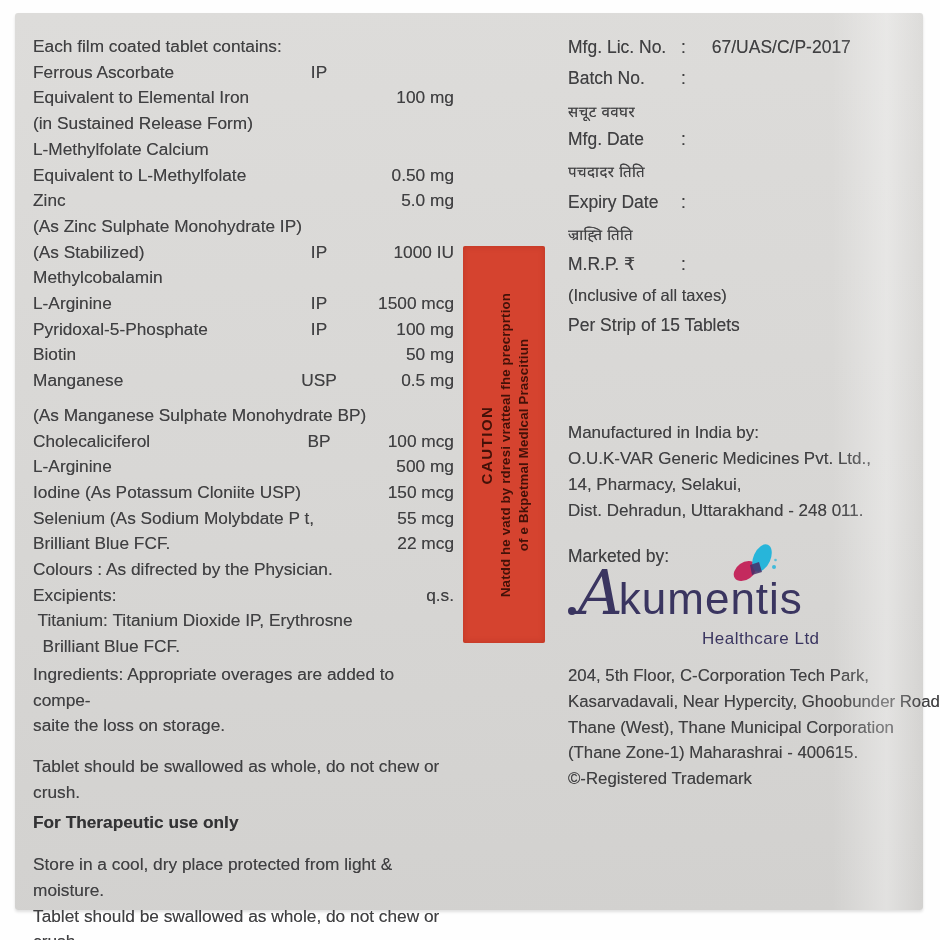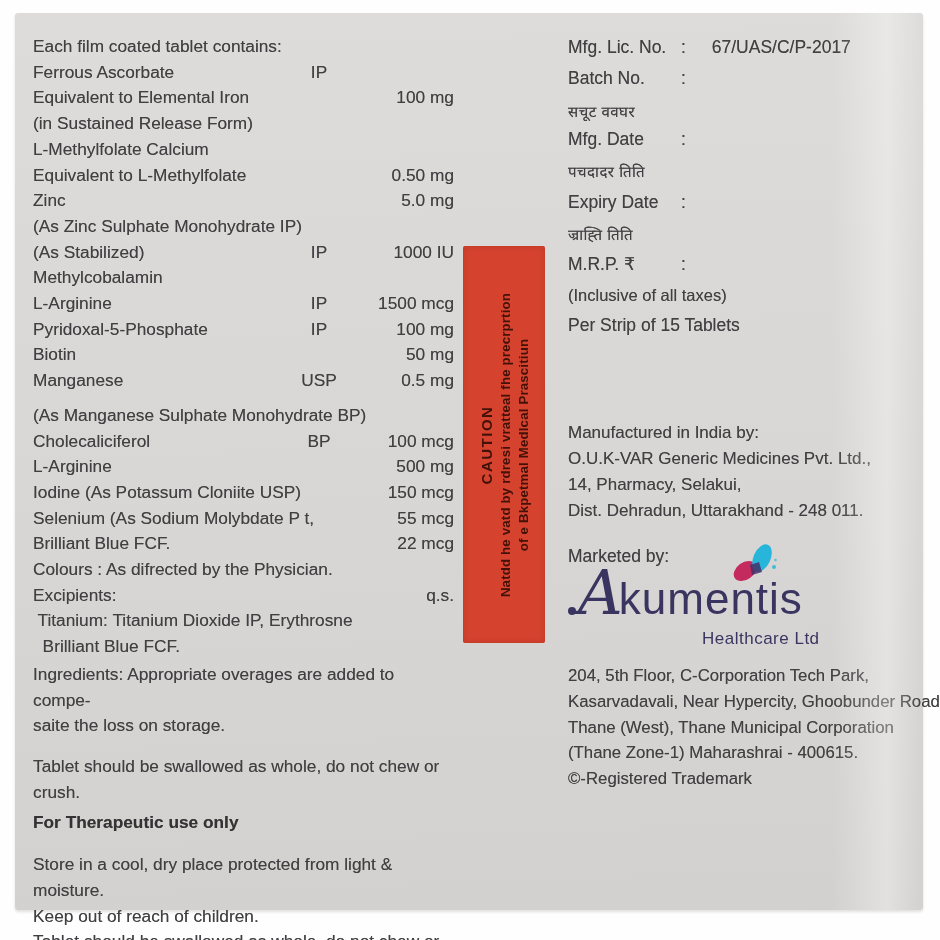--- a/index.html
+++ b/index.html
@@ -212,21 +212,20 @@
   <div class="note txt">Ingredients: Appropriate overages are added to compe-</div>
 
   <div class="note txt">saite the loss on storage.</div>
 
   <div class="note txt" style="margin-top: 15px;">Tablet should be swallowed as whole, do not chew or crush.</div>
 
   <div class="note txt bold" style="margin-top: 5px;">For Therapeutic use only</div>
 
   <div class="note txt" style="margin-top: 16px;">Store in a cool, dry place protected from light &amp; moisture.</div>
 
-  <div class="note txt">Keep out of reach of children.</div>
 
   <div class="note txt">Tablet should be swallowed as whole, do not chew or crush.</div>
 
 </div>
   </div>
 
   <div id="caution-strip">
     <div class="caution-rot">
       <div class="caution-title">CAUTION</div>
       <div class="caution-line">Natdd he vatd by rdresi vratteal fhe precrprtion</div>

